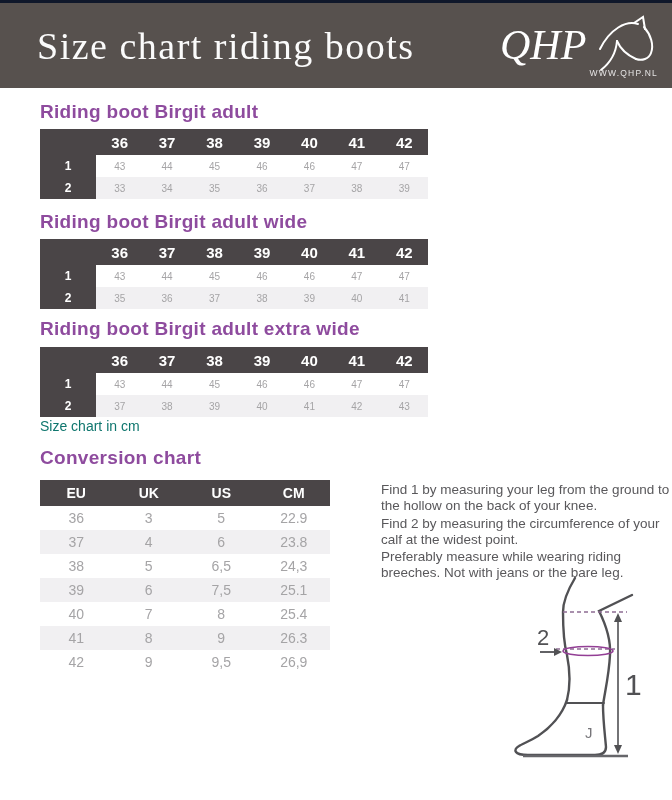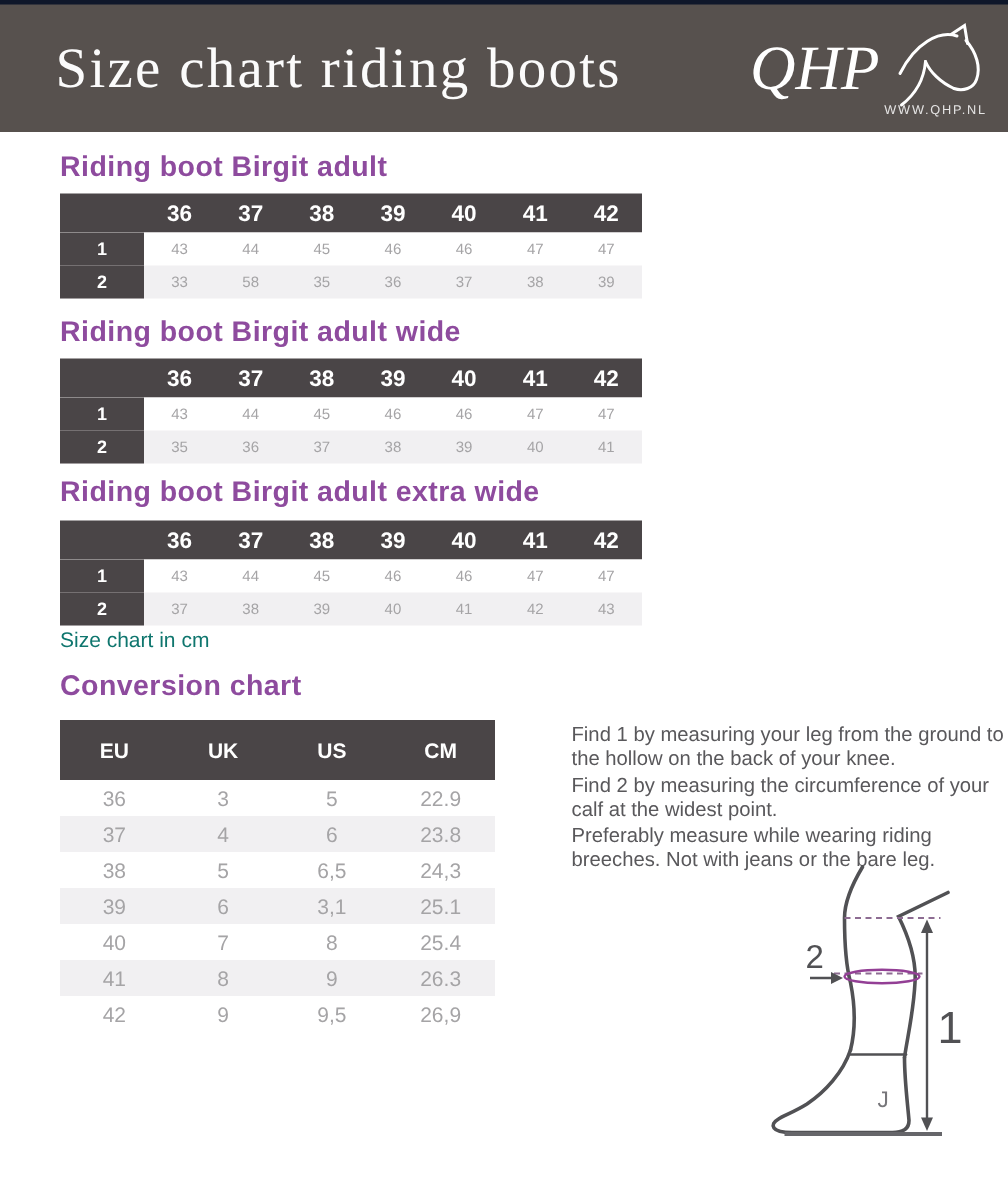--- a/index.html
+++ b/index.html
@@ -39,21 +39,21 @@
   }
   .st-val{
     width:47.43px;display:flex;align-items:center;justify-content:center;
     color:#a5a4a6;font-size:10px;
   }
   .size-note{
     position:absolute;left:40px;top:418px;font-size:14px;color:#0f766e;
   }
   
   .conv-table{position:absolute;left:40px;top:480px;width:290px;}
-  .conv-head{display:flex;height:40px;background:#4a4547;justify-content:space-between;}
+  .conv-head{display:flex;height:26px;background:#4a4547;justify-content:space-between;}
   .conv-col{
     width:72.5px;display:flex;align-items:center;justify-content:center;
     color:#ffffff;font-weight:bold;font-size:14px;
   }
   .conv-row{display:flex;height:24px;background:#ffffff;}
   .conv-row.alt{background:#f1f0f2;}
   .conv-cell{
     width:72.5px;display:flex;align-items:center;justify-content:center;
     color:#a5a4a6;font-size:14px;
   }
@@ -106,21 +106,21 @@
         <div class="st-val">44</div>
         <div class="st-val">45</div>
         <div class="st-val">46</div>
         <div class="st-val">46</div>
         <div class="st-val">47</div>
         <div class="st-val">47</div>
       </div>
       <div class="st-row alt">
         <div class="st-lbl">2</div>
         <div class="st-val">33</div>
-        <div class="st-val">58</div>
+        <div class="st-val">34</div>
         <div class="st-val">35</div>
         <div class="st-val">36</div>
         <div class="st-val">37</div>
         <div class="st-val">38</div>
         <div class="st-val">39</div>
       </div>
     </div>
   <div class="size-table" style="top:239px;">
       <div class="st-head">
         <div class="st-corner"></div>
@@ -210,21 +210,21 @@
       </div>
       <div class="conv-row">
         <div class="conv-cell">38</div>
         <div class="conv-cell">5</div>
         <div class="conv-cell">6,5</div>
         <div class="conv-cell">24,3</div>
       </div>
       <div class="conv-row alt">
         <div class="conv-cell">39</div>
         <div class="conv-cell">6</div>
-        <div class="conv-cell">3,1</div>
+        <div class="conv-cell">7,5</div>
         <div class="conv-cell">25.1</div>
       </div>
       <div class="conv-row">
         <div class="conv-cell">40</div>
         <div class="conv-cell">7</div>
         <div class="conv-cell">8</div>
         <div class="conv-cell">25.4</div>
       </div>
       <div class="conv-row alt">
         <div class="conv-cell">41</div>

